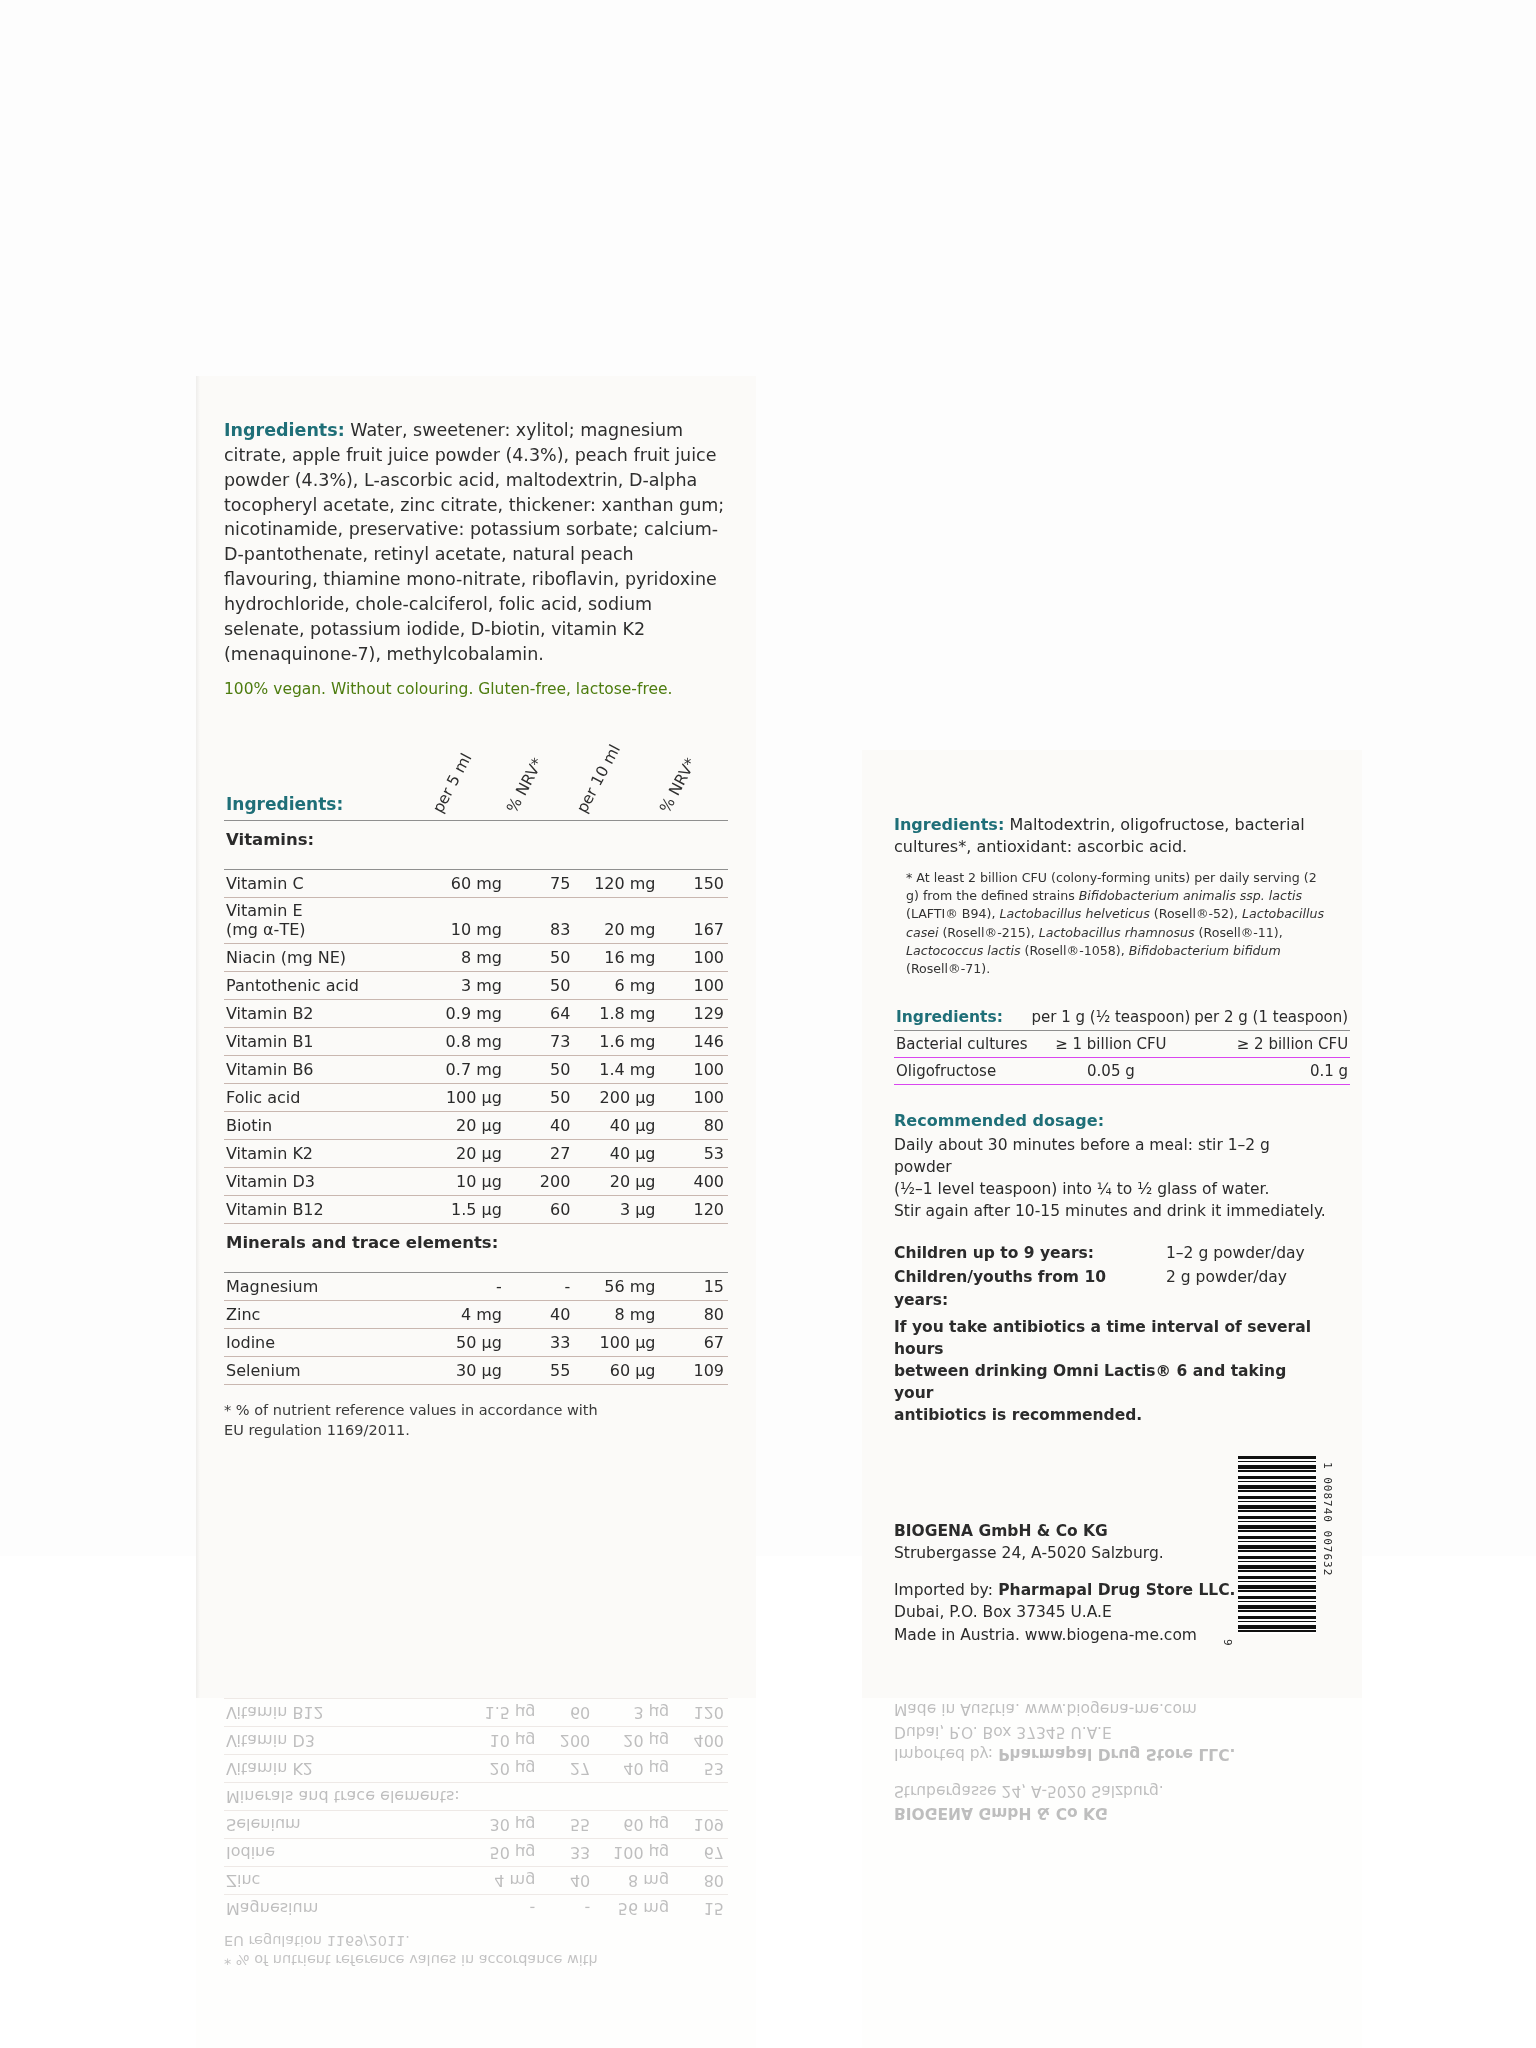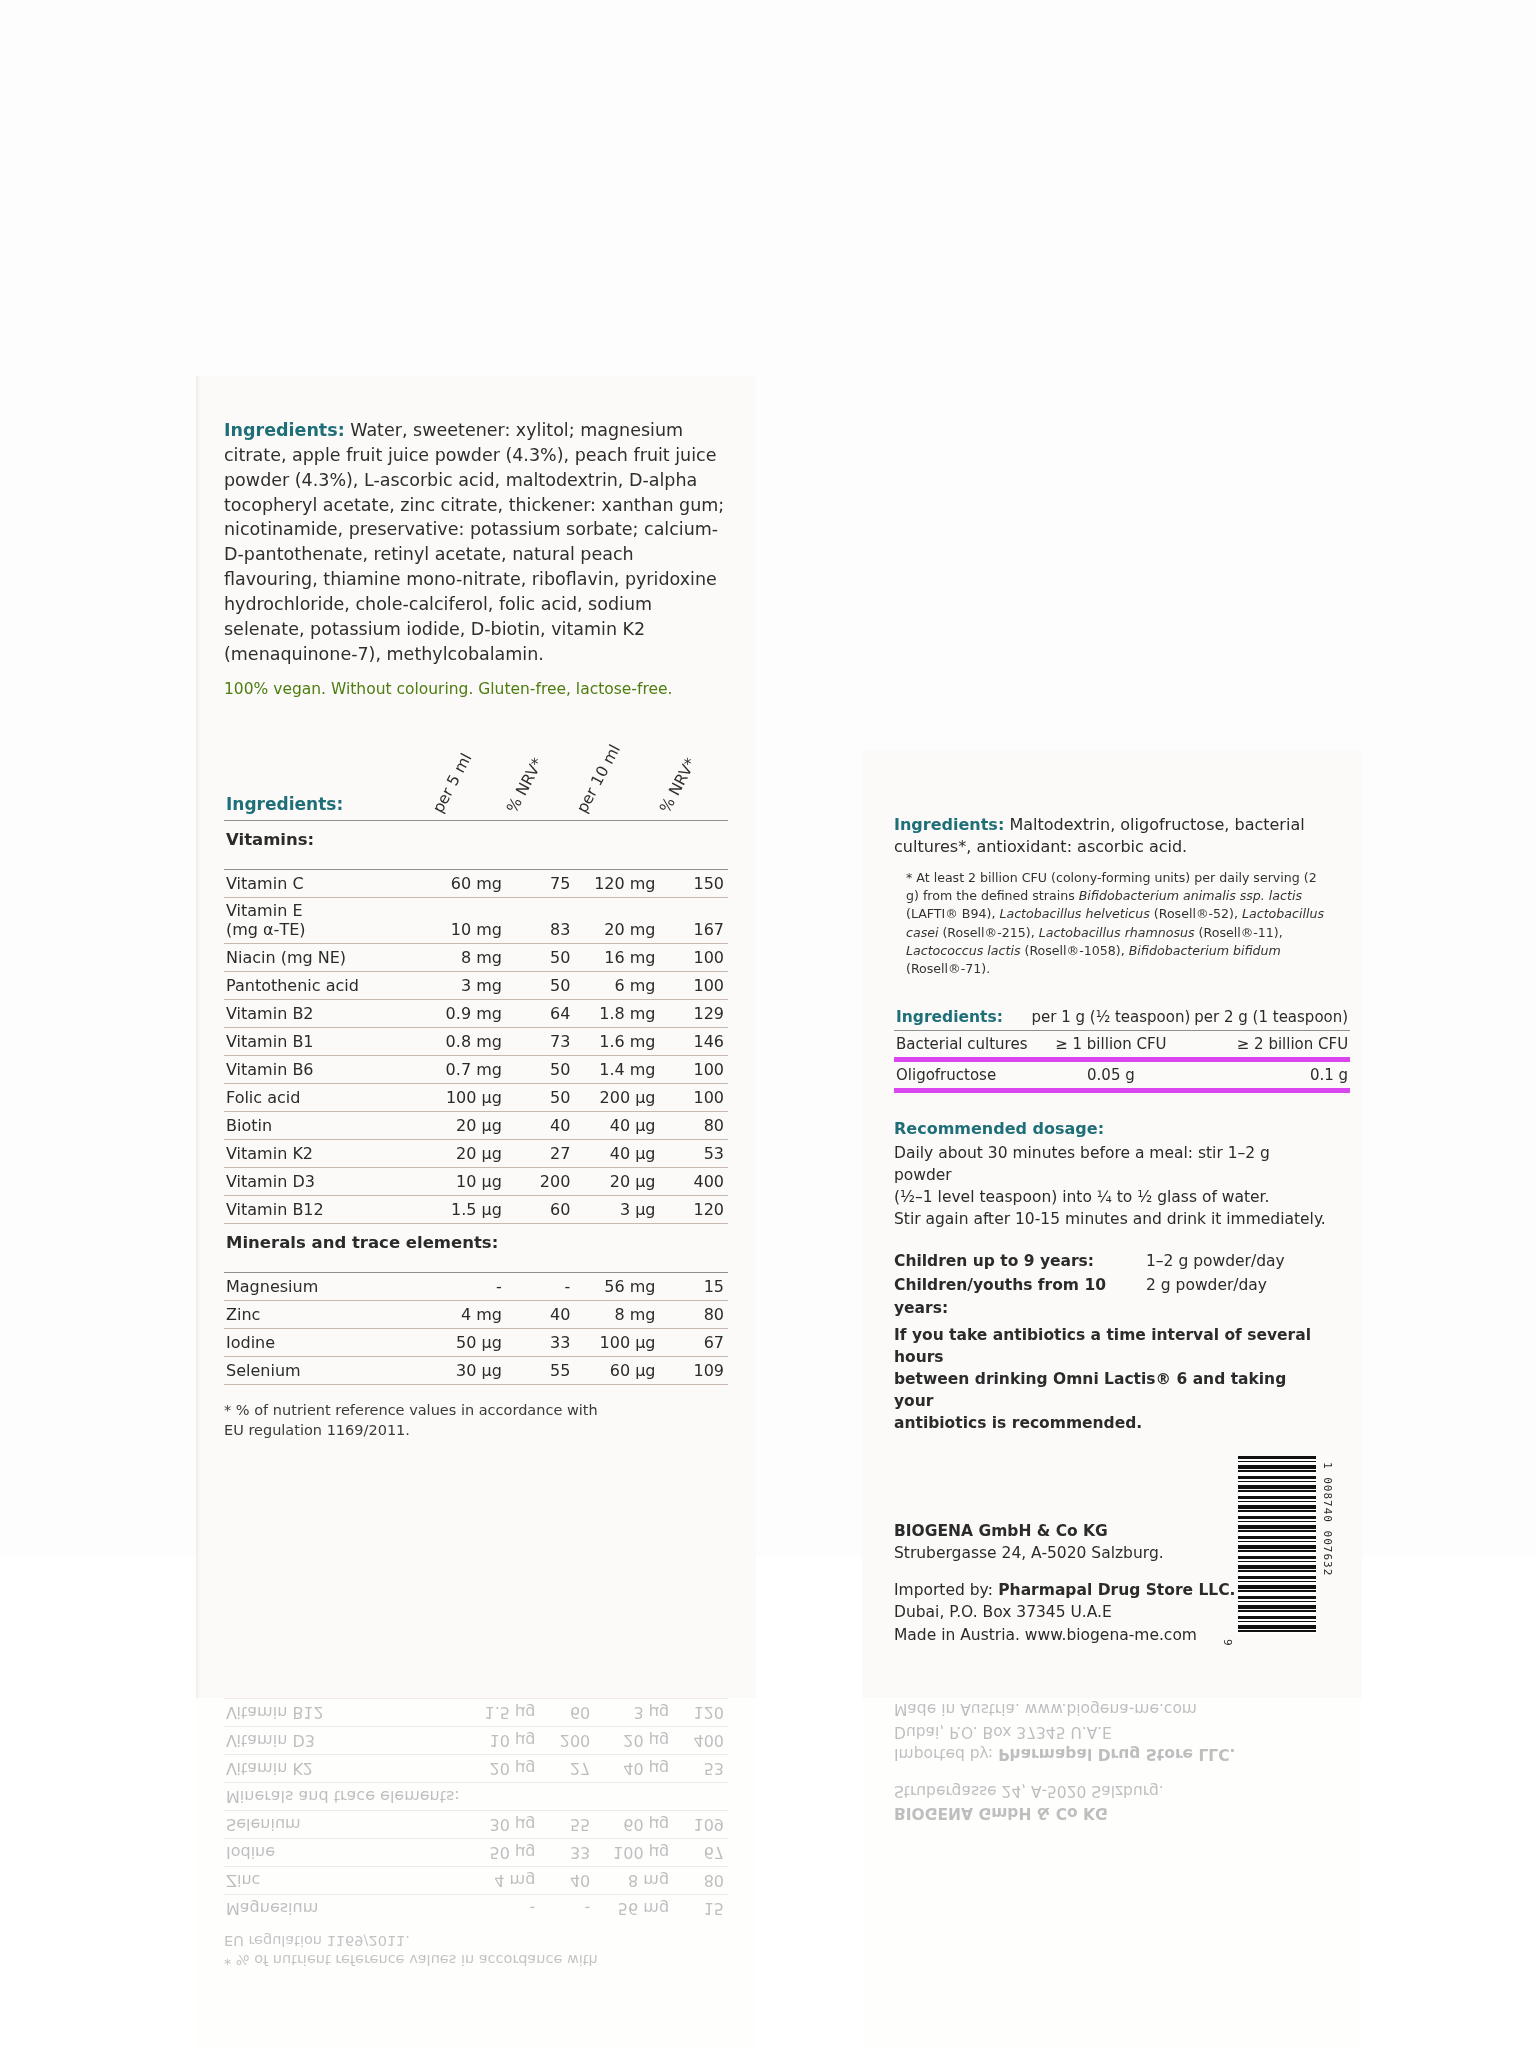--- a/index.html
+++ b/index.html
@@ -164,21 +164,21 @@
   .r-strains i { font-style: italic; text-align: right; }
 
   .dose-table {
     margin-top: 26px;
     width: 436px;
     border-collapse: collapse;
     font-size: 15px;
   }
   .dose-table td, .dose-table th {
     padding: 4px 2px;
-    border-bottom: 5px solid #d946ef;
+    border-bottom: 1px solid #d946ef;
     white-space: nowrap;
   }
   .dose-table .hdr th {
     border-bottom: 1px solid #8f8f8f;
     font-weight: normal;
     text-align: left;
   }
   .dose-table .c2 { text-align: center; }
   .dose-table .c3 { text-align: right; }
 
@@ -191,21 +191,21 @@
   .r-p {
     font-size: 15.5px;
     line-height: 1.42;
     margin-top: 4px;
   }
   .dose-lines {
     margin-top: 20px;
     font-size: 15.5px;
     line-height: 1.5;
   }
-  .dose-lines .row { display: flex; }
+  .dose-lines .row { display: flex; gap: 20px; }
   .dose-lines .lbl { width: 252px; font-weight: bold; }
   .dose-lines .val { }
 
   .company {
     position: absolute;
     left: 32px;
     bottom: 52px;
     font-size: 15.5px;
     line-height: 1.45;
   }

